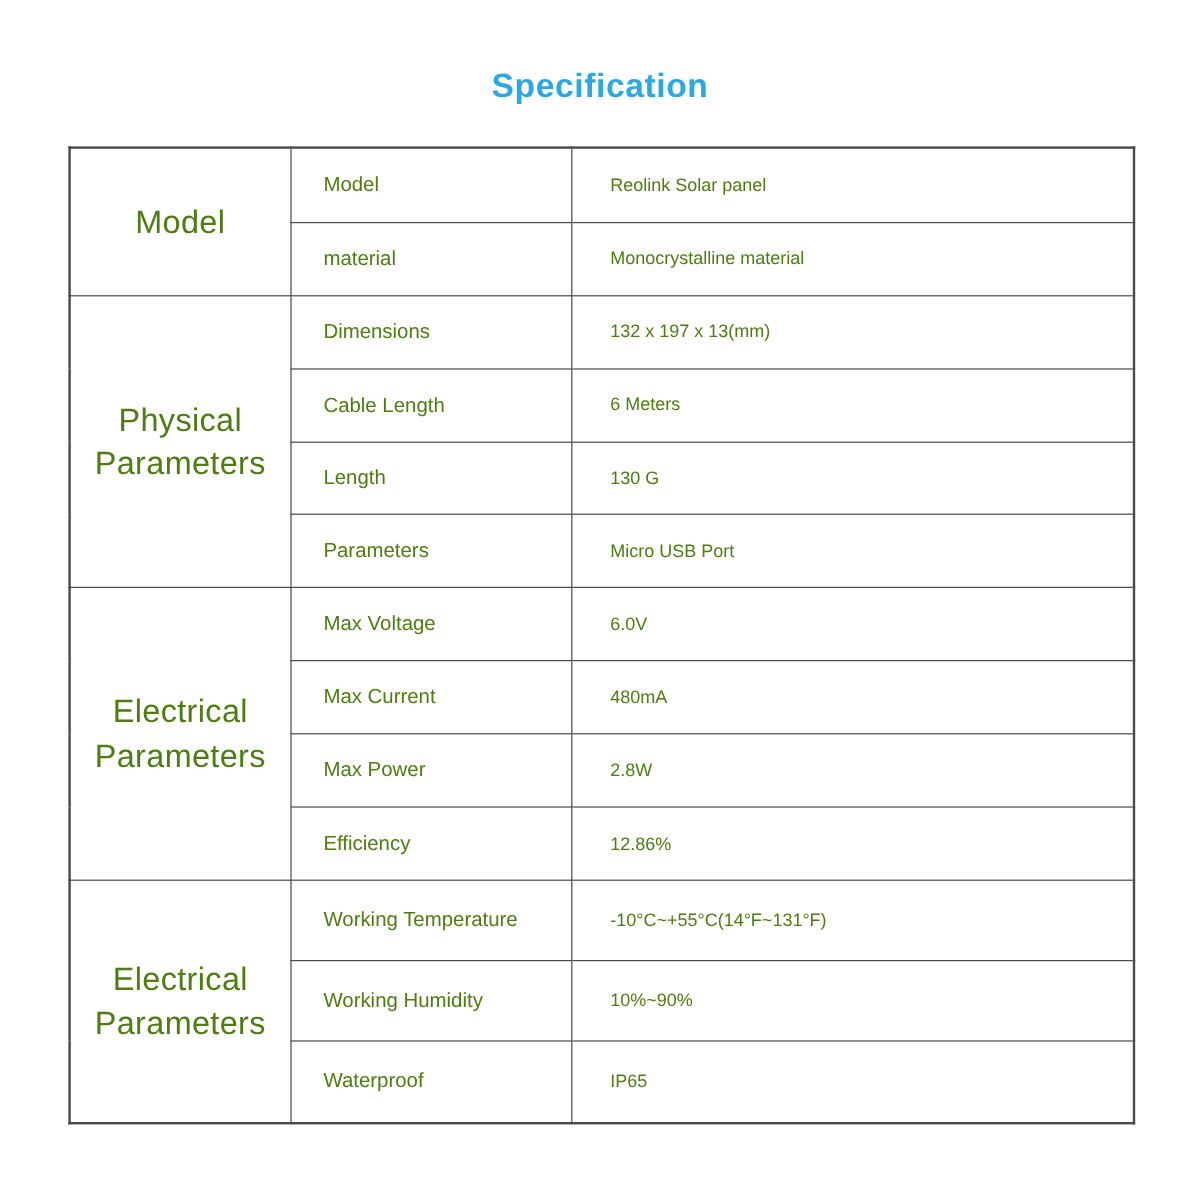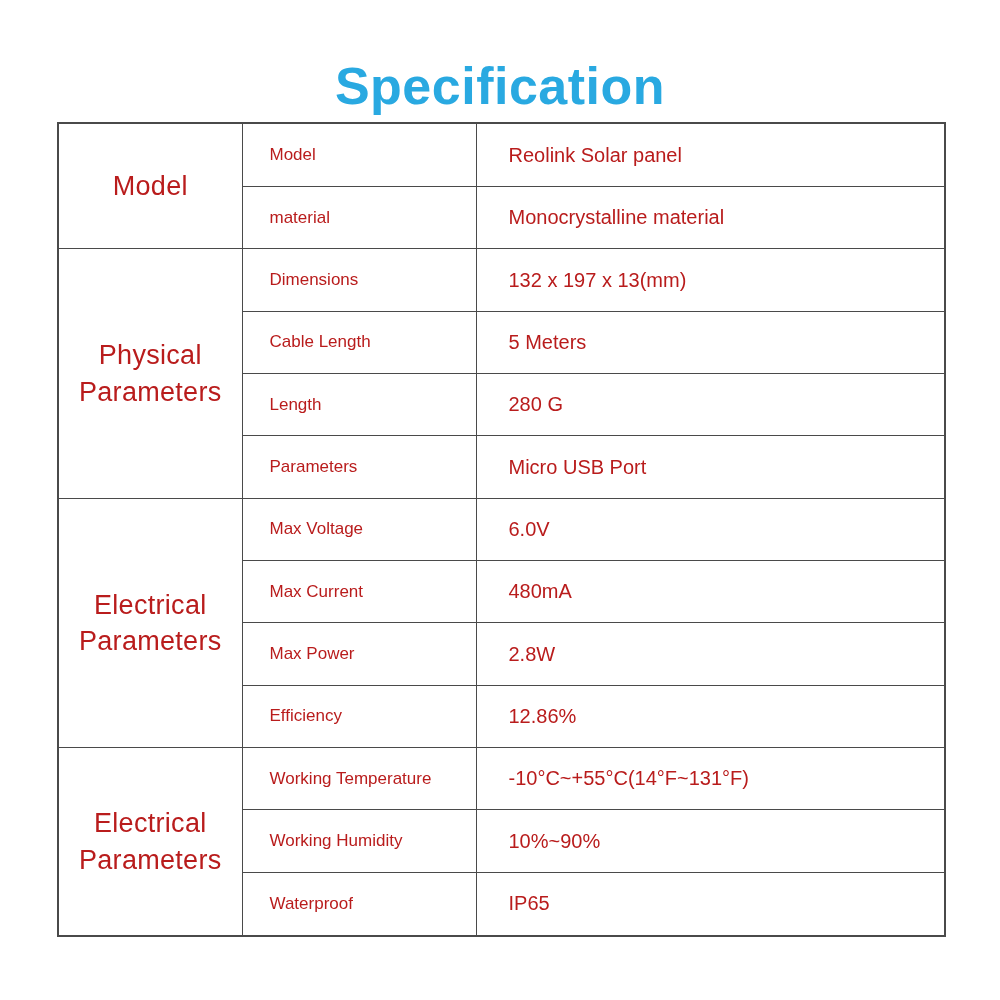--- a/index.html
+++ b/index.html
@@ -14,57 +14,57 @@
     height: 1000px;
     background: #ffffff;
     overflow: hidden;
   }
   .page-title {
     position: absolute;
     top: 56px;
     left: 0;
     width: 1000px;
     text-align: center;
-    font-size: 52px;
+    font-size: 28px;
     font-weight: 700;
     letter-spacing: 0.5px;
     color: #29a9e1;
   }
   table.spec {
     position: absolute;
     left: 57px;
     top: 122px;
     width: 887px;
     height: 815px;
     border-collapse: collapse;
     table-layout: fixed;
   }
   table.spec td {
     border: 1.5px solid #4a4a4a;
-    color: #b91c1c;
+    color: #4d7c0f;
     vertical-align: middle;
   }
   table.spec { border: 2px solid #4a4a4a; }
   col.c1 { width: 184px; }
   col.c2 { width: 234px; }
   col.c3 { width: 469px; }
   td.cat {
     text-align: center;
     font-size: 27px;
     font-weight: 500;
     color: #1a1a1a;
     line-height: 1.35;
     letter-spacing: 0.3px;
   }
   td.param {
     font-size: 17px;
     padding-left: 27px;
   }
   td.value {
-    font-size: 20px;
+    font-size: 15px;
     padding-left: 32px;
   }
 </style>
 </head>
 <body>
 
 <div class="page">
 
   <div class="page-title">Specification</div>
 
@@ -86,25 +86,25 @@
       <td class="value">Monocrystalline material</td>
     </tr>
 
     <tr>
       <td class="cat" rowspan="4">Physical Parameters</td>
       <td class="param">Dimensions</td>
       <td class="value">132 x 197 x 13(mm)</td>
     </tr>
     <tr>
       <td class="param">Cable Length</td>
-      <td class="value">5 Meters</td>
+      <td class="value">6 Meters</td>
     </tr>
     <tr>
       <td class="param">Length</td>
-      <td class="value">280 G</td>
+      <td class="value">130 G</td>
     </tr>
     <tr>
       <td class="param">Parameters</td>
       <td class="value">Micro USB Port</td>
     </tr>
 
     <tr>
       <td class="cat" rowspan="4">Electrical Parameters</td>
       <td class="param">Max Voltage</td>
       <td class="value">6.0V</td>

